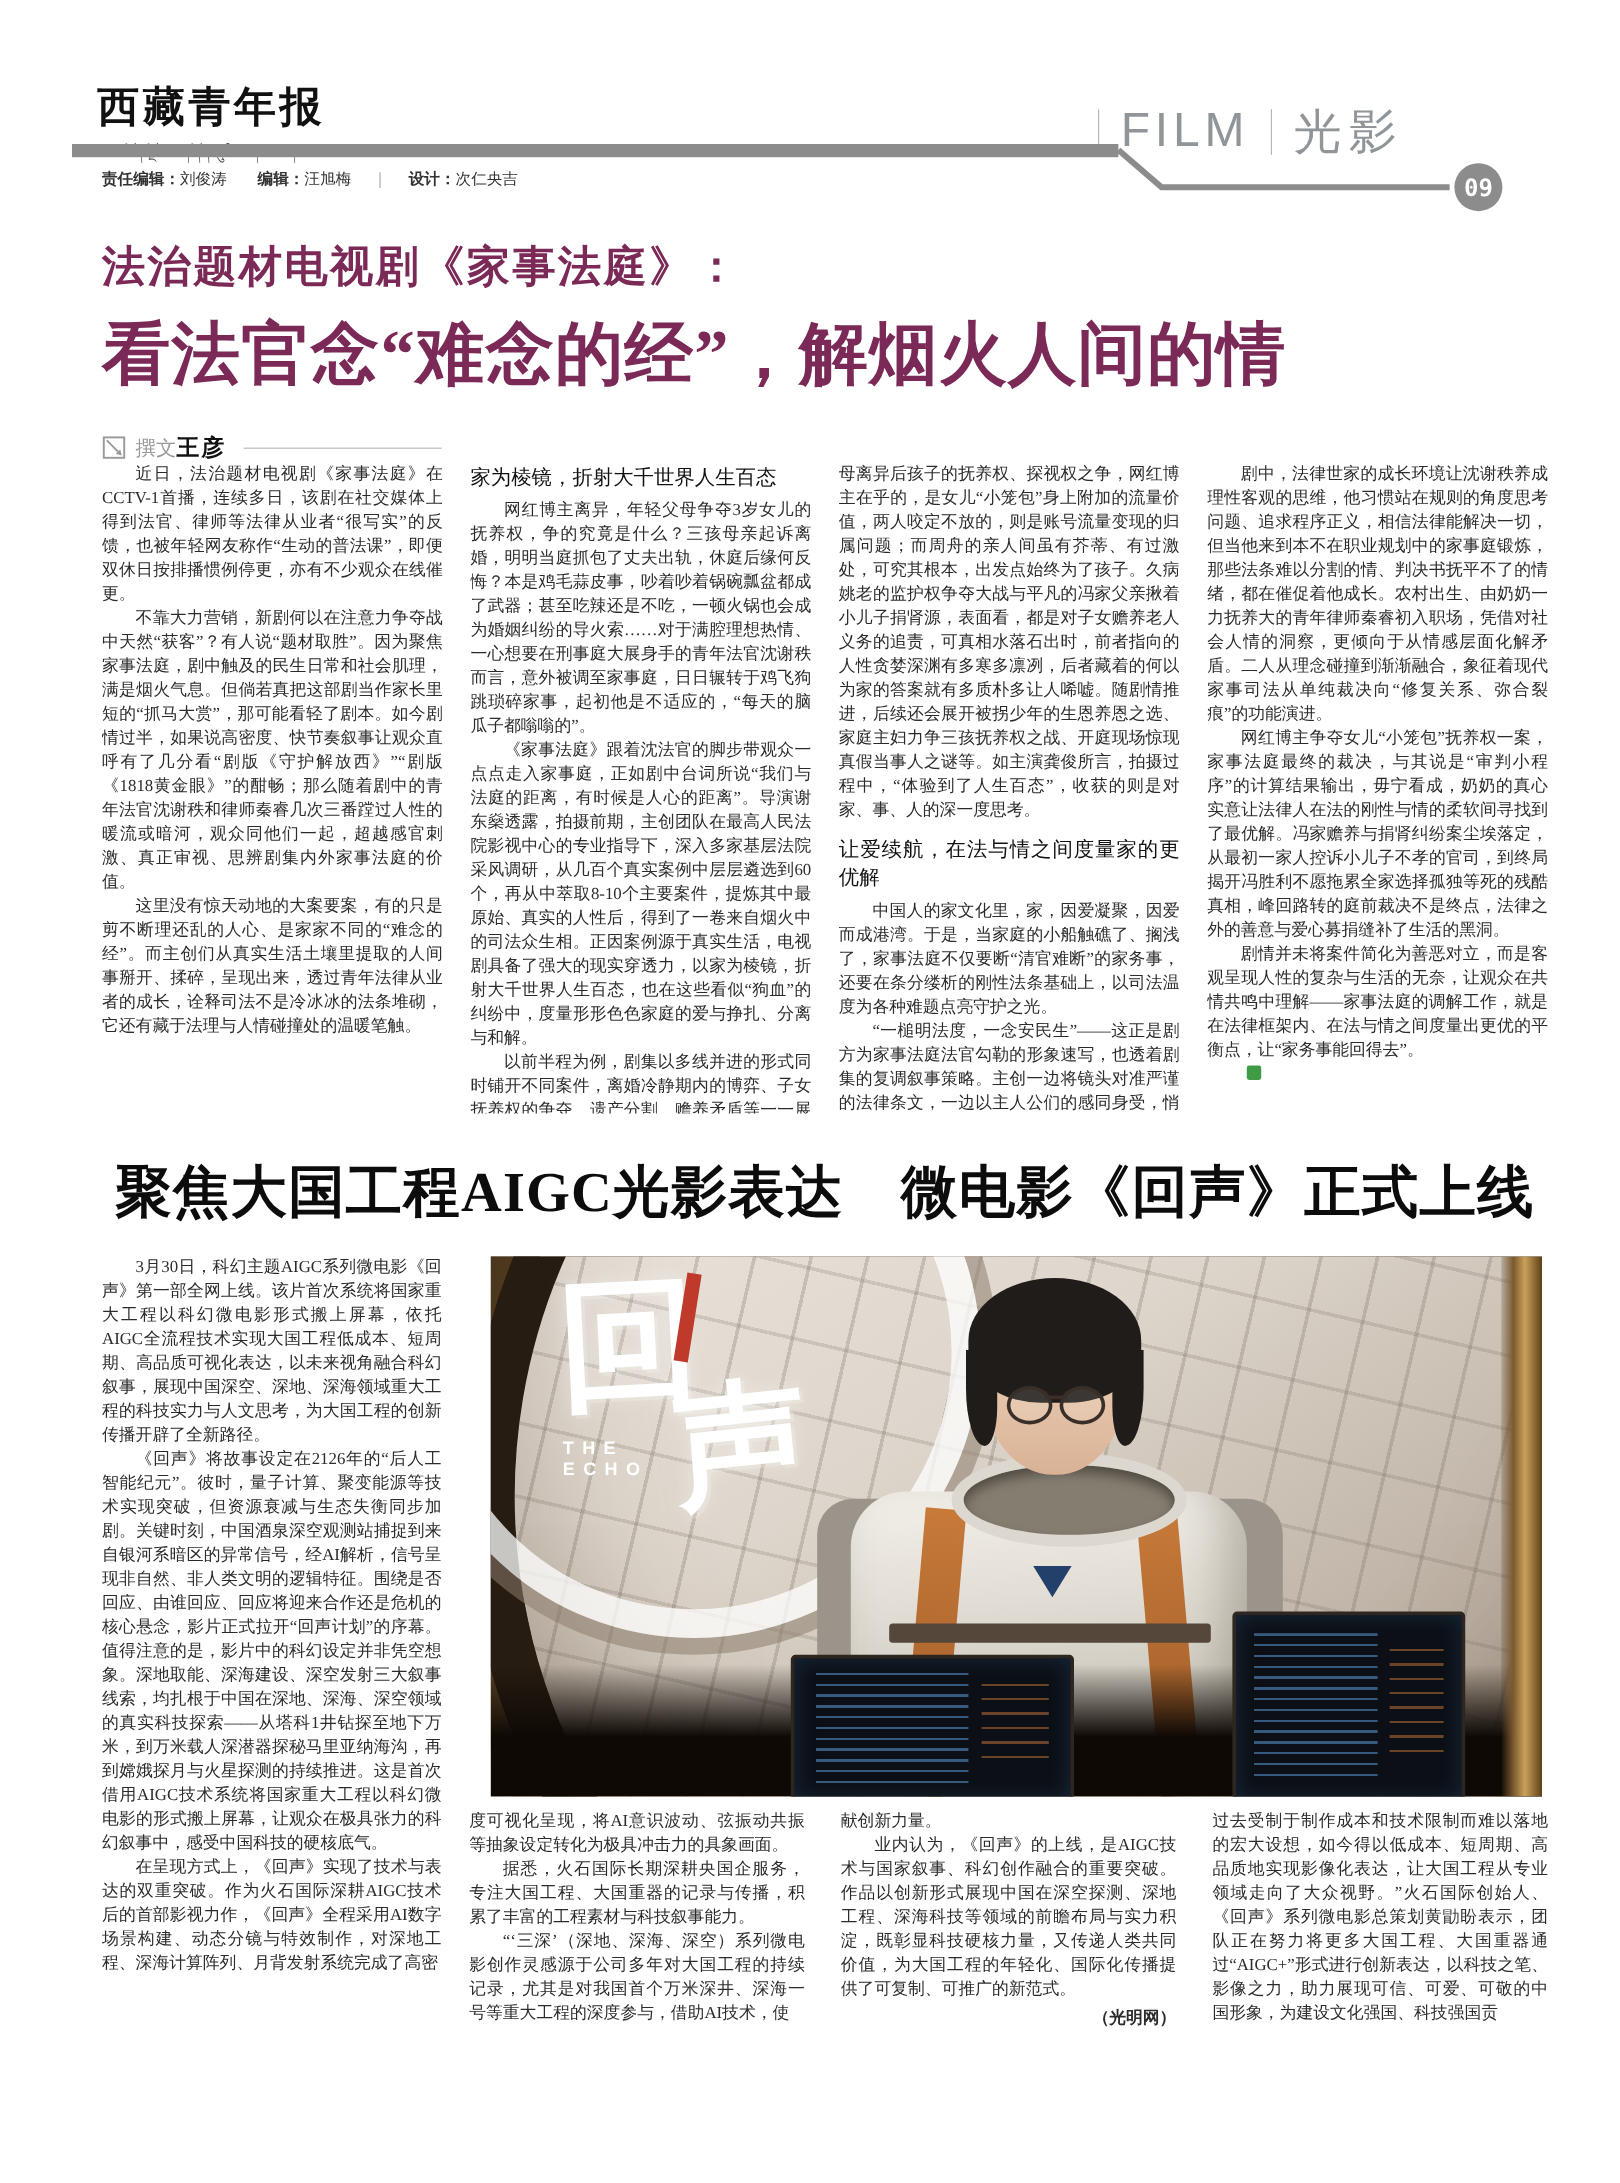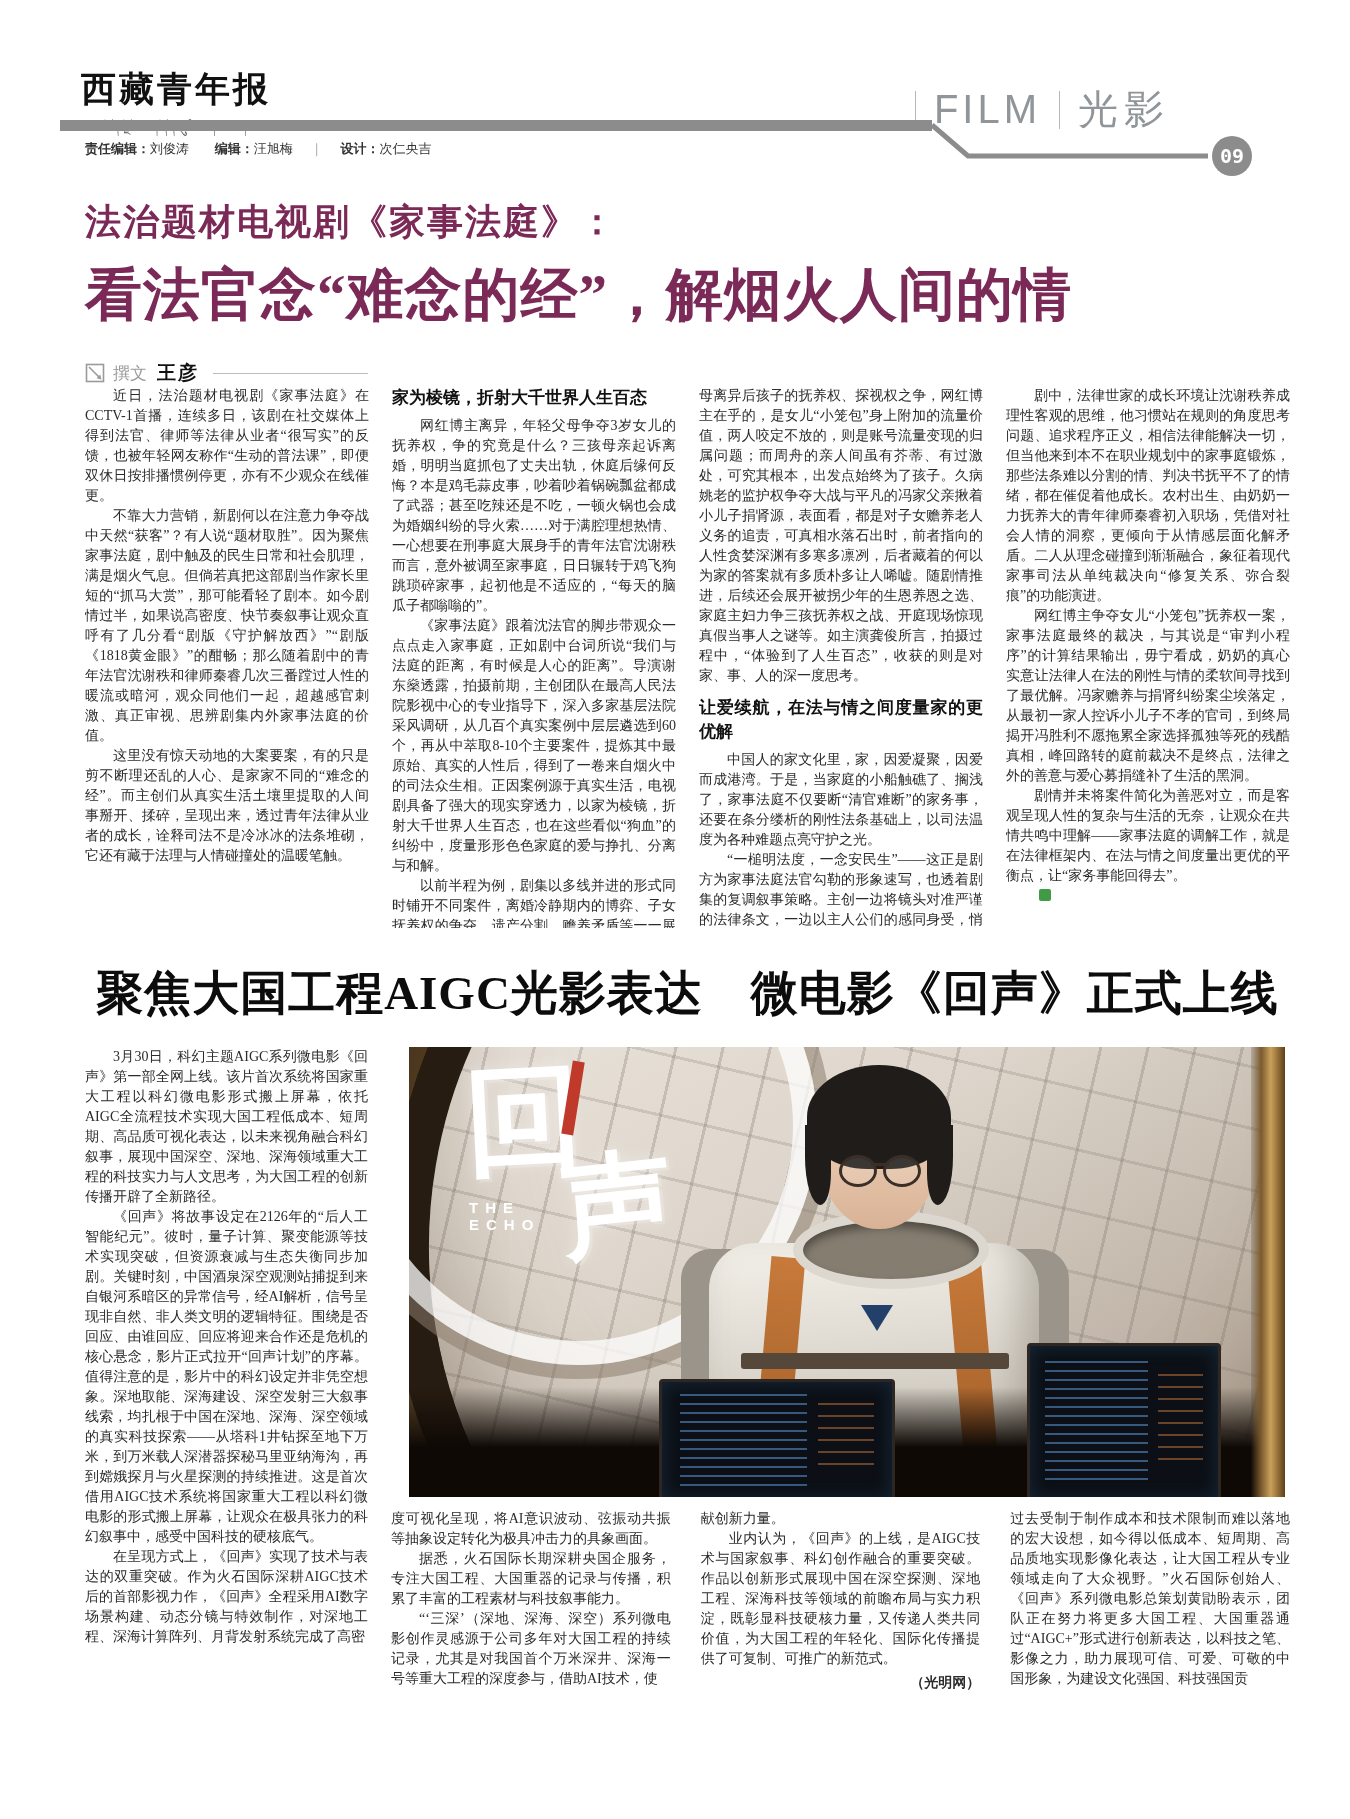--- a/index.html
+++ b/index.html
@@ -22,28 +22,28 @@
         font-family:"Liberation Sans","DejaVu Sans",sans-serif;}
   .editors b{font-weight:bold;}
   .editors .sep{display:inline-block;margin:0 14px;color:#999;}
   .editors .gap{display:inline-block;width:22px;}
   
   .kicker{margin:26px 0 0 0;font-size:36px;font-weight:bold;color:#7b2956;letter-spacing:2px;}
   .headline{margin:10px 0 0 0;font-size:57px;font-weight:900;color:#7b2956;letter-spacing:1px;
         font-family:"Liberation Serif",serif;}
   .byline-row{display:flex;align-items:center;width:283px;margin-top:26px;}
   .byline-icon{width:20px;height:20px;margin-right:8px;flex:0 0 auto;}
-  .byline-label{color:#9a9a9a;font-size:17px;margin-right:10px;text-align:right;}
+  .byline-label{color:#9a9a9a;font-size:17px;text-align:right;}
   .byline-name{color:#111;font-size:19px;font-weight:bold;letter-spacing:2px;}
   .byline-rule{flex:1;height:1px;background:#bbb;margin-left:14px;}
   .cols4{display:flex;gap:23px;height:542px;overflow:hidden;}
   .col{flex:1;min-width:0;font-size:14px;line-height:20px;text-align:justify;color:#2b2b2b;overflow:hidden;}
   .col p{margin:0;text-indent:2em;}
   .col p.noind{text-indent:0;}
-  .subhead{font-family:"Liberation Sans","DejaVu Sans",sans-serif;font-weight:bold;color:#111;
+  .subhead{font-family:"Liberation Sans","DejaVu Sans",sans-serif;font-weight:normal;color:#111;
         font-size:17px;line-height:24px;margin:0 0 6px 0;}
   .subhead.mid{margin-top:10px;}
   .endmark{display:inline-block;width:12px;height:12px;background:#3f9b45;border-radius:2px;
         margin-left:5px;position:relative;top:1px;}
   
   .title2{margin:34px 0 0 0;text-align:center;font-size:47px;font-weight:900;color:#0c0c0c;
         letter-spacing:1px;font-family:"Liberation Serif",serif;}
   .a2-body{display:flex;gap:23px;margin-top:22px;}
   .a2col1{flex:0 0 283px;height:700px;}
   .a2-right{flex:1;min-width:0;}

